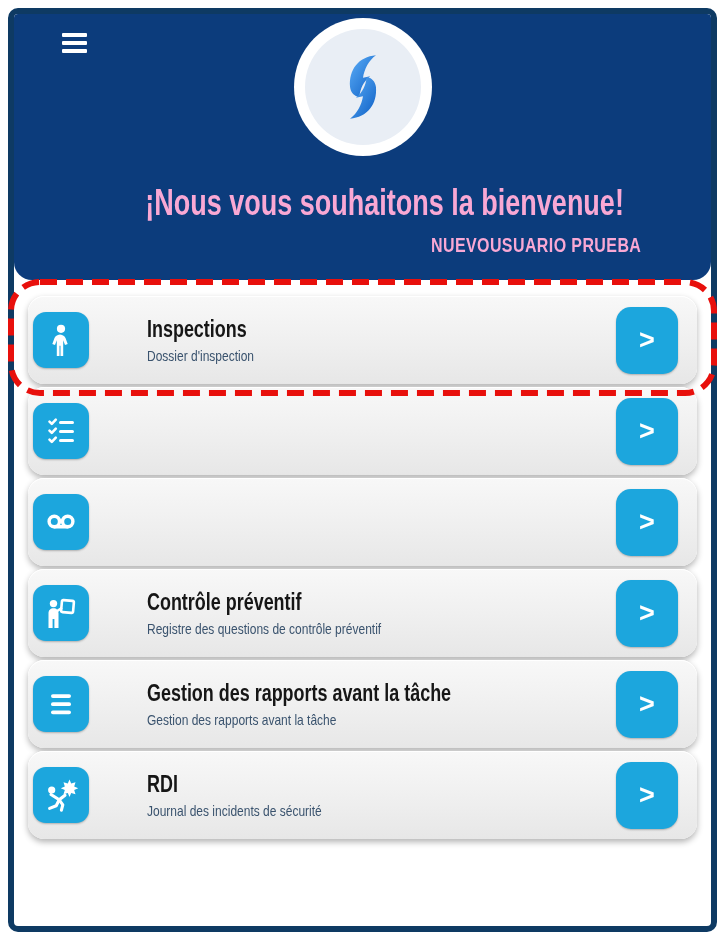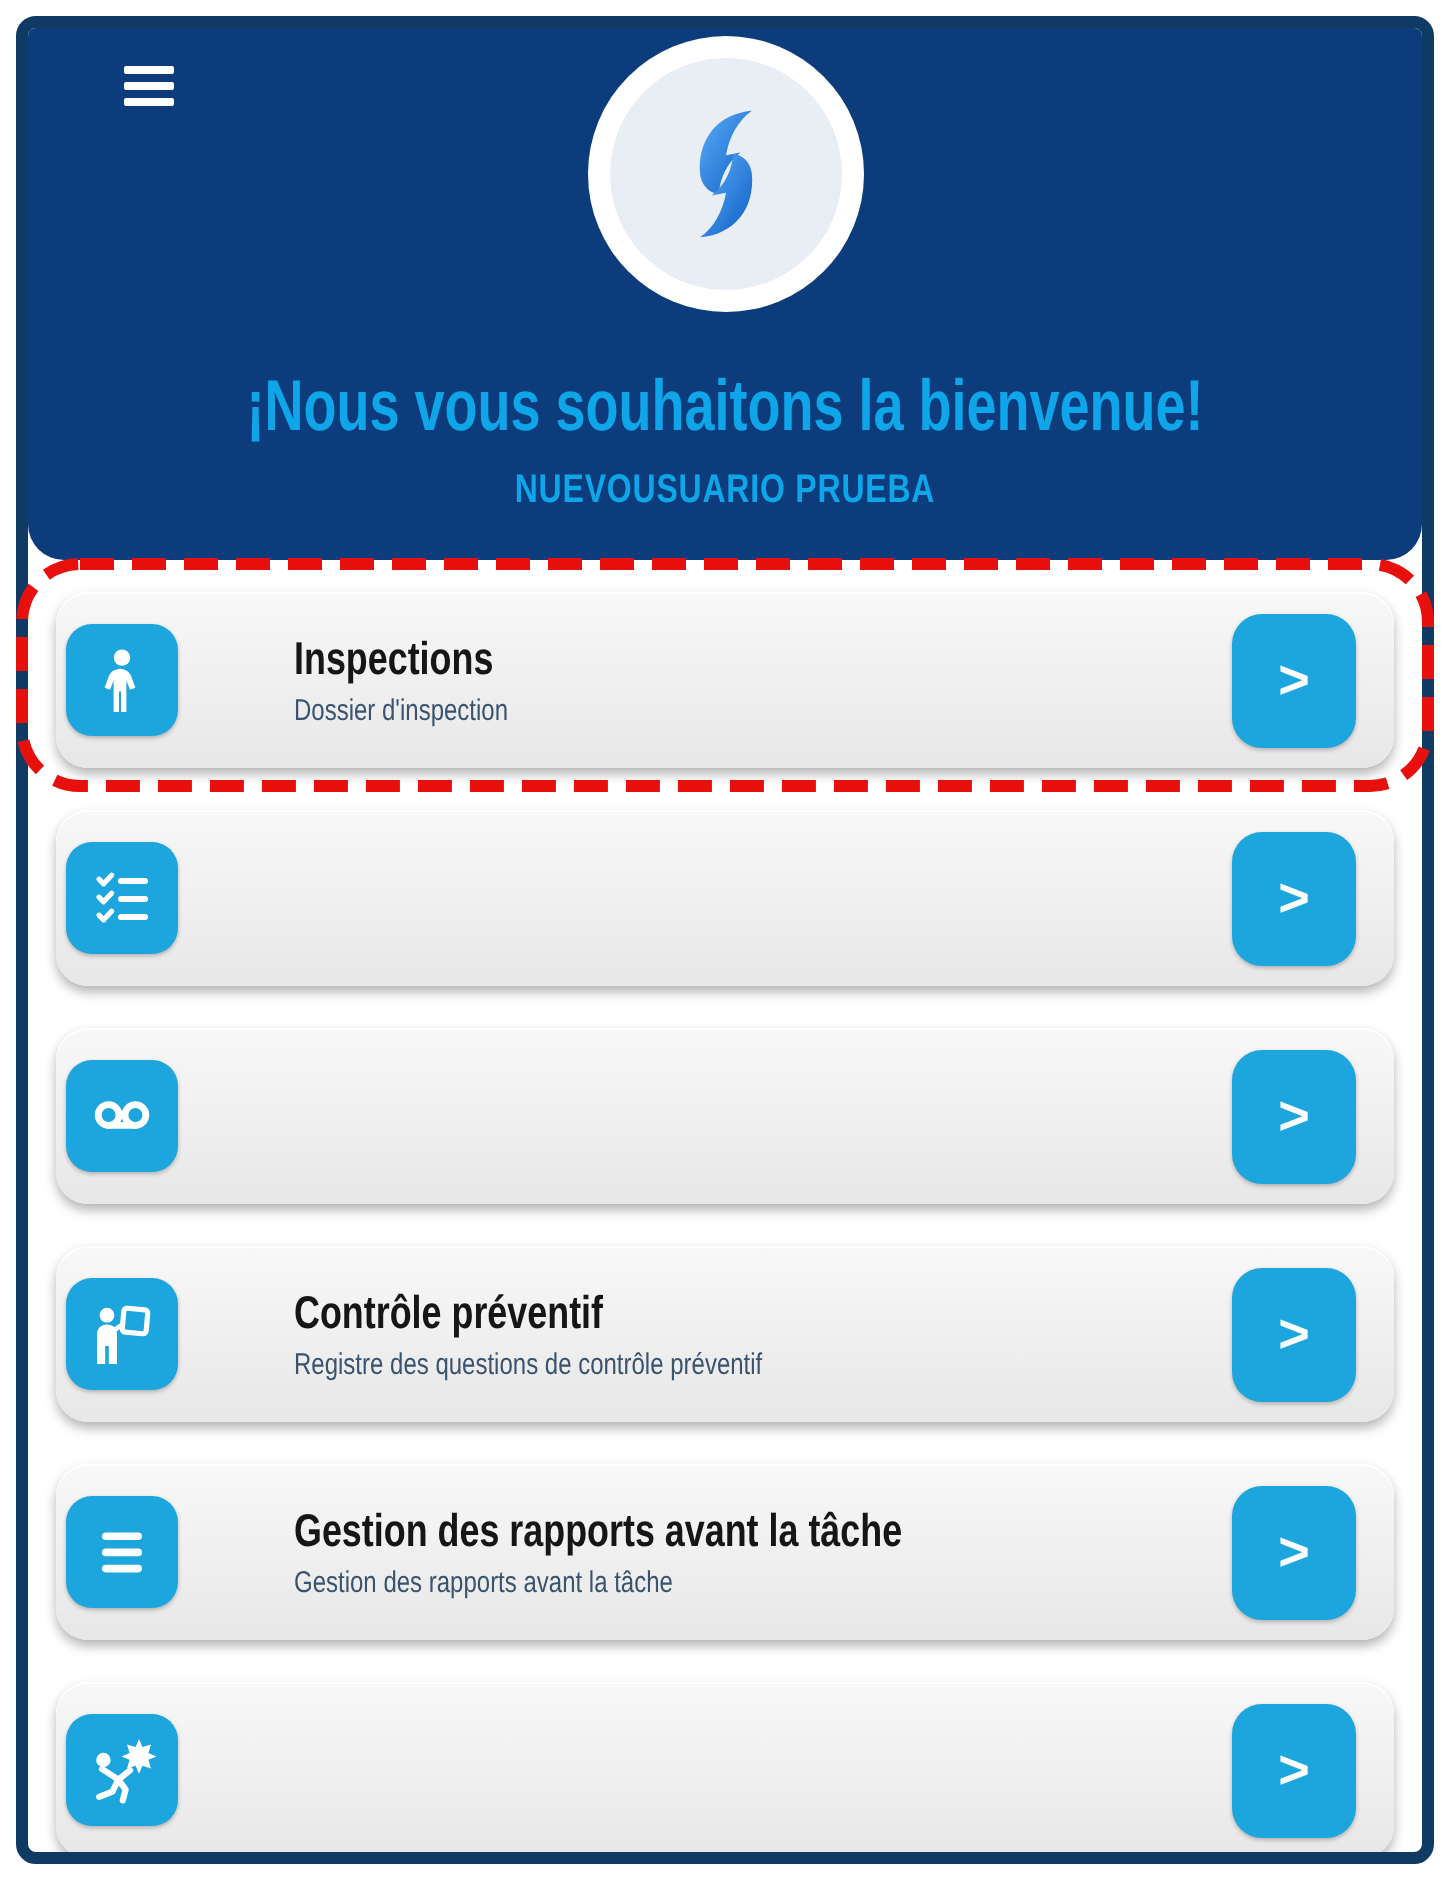--- a/index.html
+++ b/index.html
@@ -9,21 +9,21 @@
     -webkit-font-smoothing:antialiased;
   }
   .frame{
     position:absolute;left:8px;top:8px;width:709px;height:924px;
     box-sizing:border-box;border:6px solid var(--frame-border,#0e3a63);
     border-radius:10px;background:#ffffff;overflow:hidden;
   }
   
   .header{
     position:relative;height:266px;background:var(--header-bg,#0c3c7c);
-    border-radius:3px 3px 18px 18px;text-align:center;color:#0ea5e9;
+    border-radius:3px 3px 18px 18px;text-align:right;color:#f9a8d4;
   }
   .hamburger{position:absolute;left:48px;top:19px;width:25px;cursor:pointer;}
   .hamburger .bar{height:4px;background:#fff;border-radius:1px;margin-bottom:4px;}
   .logo{
     position:absolute;left:50%;top:4px;transform:translateX(-50%);
     width:138px;height:138px;border-radius:50%;background:#ffffff;
     display:flex;align-items:center;justify-content:center;
   }
   .logo-inner{
     width:116px;height:116px;border-radius:50%;background:#e9eef5;
@@ -33,21 +33,21 @@
     position:absolute;left:0;right:0;top:168px;font-size:36px;font-weight:600;
     transform:scaleX(.75);transform-origin:center;white-space:nowrap;letter-spacing:0;
   }
   .welcome-subtitle{
     position:absolute;left:0;right:0;top:220px;font-size:20px;font-weight:700;
     transform:scaleX(.8);transform-origin:center;white-space:nowrap;letter-spacing:.5px;
   }
   
   .menu{position:relative;padding:16px 14px 0;}
   .card{
-    position:relative;height:88px;margin-bottom:21px;border-radius:16px;
+    position:relative;height:88px;margin-bottom:3px;border-radius:16px;
     background:linear-gradient(180deg,#f8f8f8 0%,#efefef 55%,#e7e7e7 100%);
     box-shadow:0 3px 6px rgba(0,0,0,.30), inset 0 1px 0 #ffffff;
     display:flex;align-items:center;cursor:pointer;
   }
   .icon-tile{
     width:56px;height:56px;margin-left:5px;flex:0 0 auto;border-radius:13px;
     background:var(--accent,#1ca6dd);display:flex;align-items:center;justify-content:center;
     box-shadow:0 1px 2px rgba(0,0,0,.25);
   }
   .card-text{margin-left:58px;display:flex;flex-direction:column;gap:3px;min-width:0;}
@@ -175,20 +175,24 @@
           <svg width="36" height="36" viewBox="0 0 36 36" aria-hidden="true">
             <path fill="#fff" d="M26.5 2.5l1.7 4 4.3-1.3-1.3 4.3 4 1.7-4 1.7 1.3 4.3-4.3-1.3-1.7 4-1.7-4-4.3 1.3 1.3-4.3-4-1.7 4-1.7-1.3-4.3 4.3 1.3z"></path>
             <circle cx="8.7" cy="13" r="3.6" fill="#fff"></circle>
             <g fill="none" stroke="#fff" stroke-width="3.1" stroke-linecap="round" stroke-linejoin="round">
               <path d="M8 17.5l8.2 5.3 5.8-4.6"></path>
               <path d="M16.2 22.8l-3 6-6.6 2.6"></path>
               <path d="M16.2 22.8l3.6 5-1.4 5.4"></path>
             </g>
           </svg>
         </div>
+        <div class="card-text">
+          <div class="card-title">RDI</div>
+          <div class="card-subtitle">Journal des incidents de sécurité</div>
+        </div>
         <button class="chev-btn">&gt;</button>
       </div>
     </div>
 </div>
 
 <svg class="highlight" style="display: block;">
   <rect x="4" y="4" width="703" height="111" rx="29" fill="none" style="stroke:var(--highlight-red,#e8100c)" stroke-width="6" stroke-dasharray="17 9"></rect>
 </svg>
 
 </body></html>

